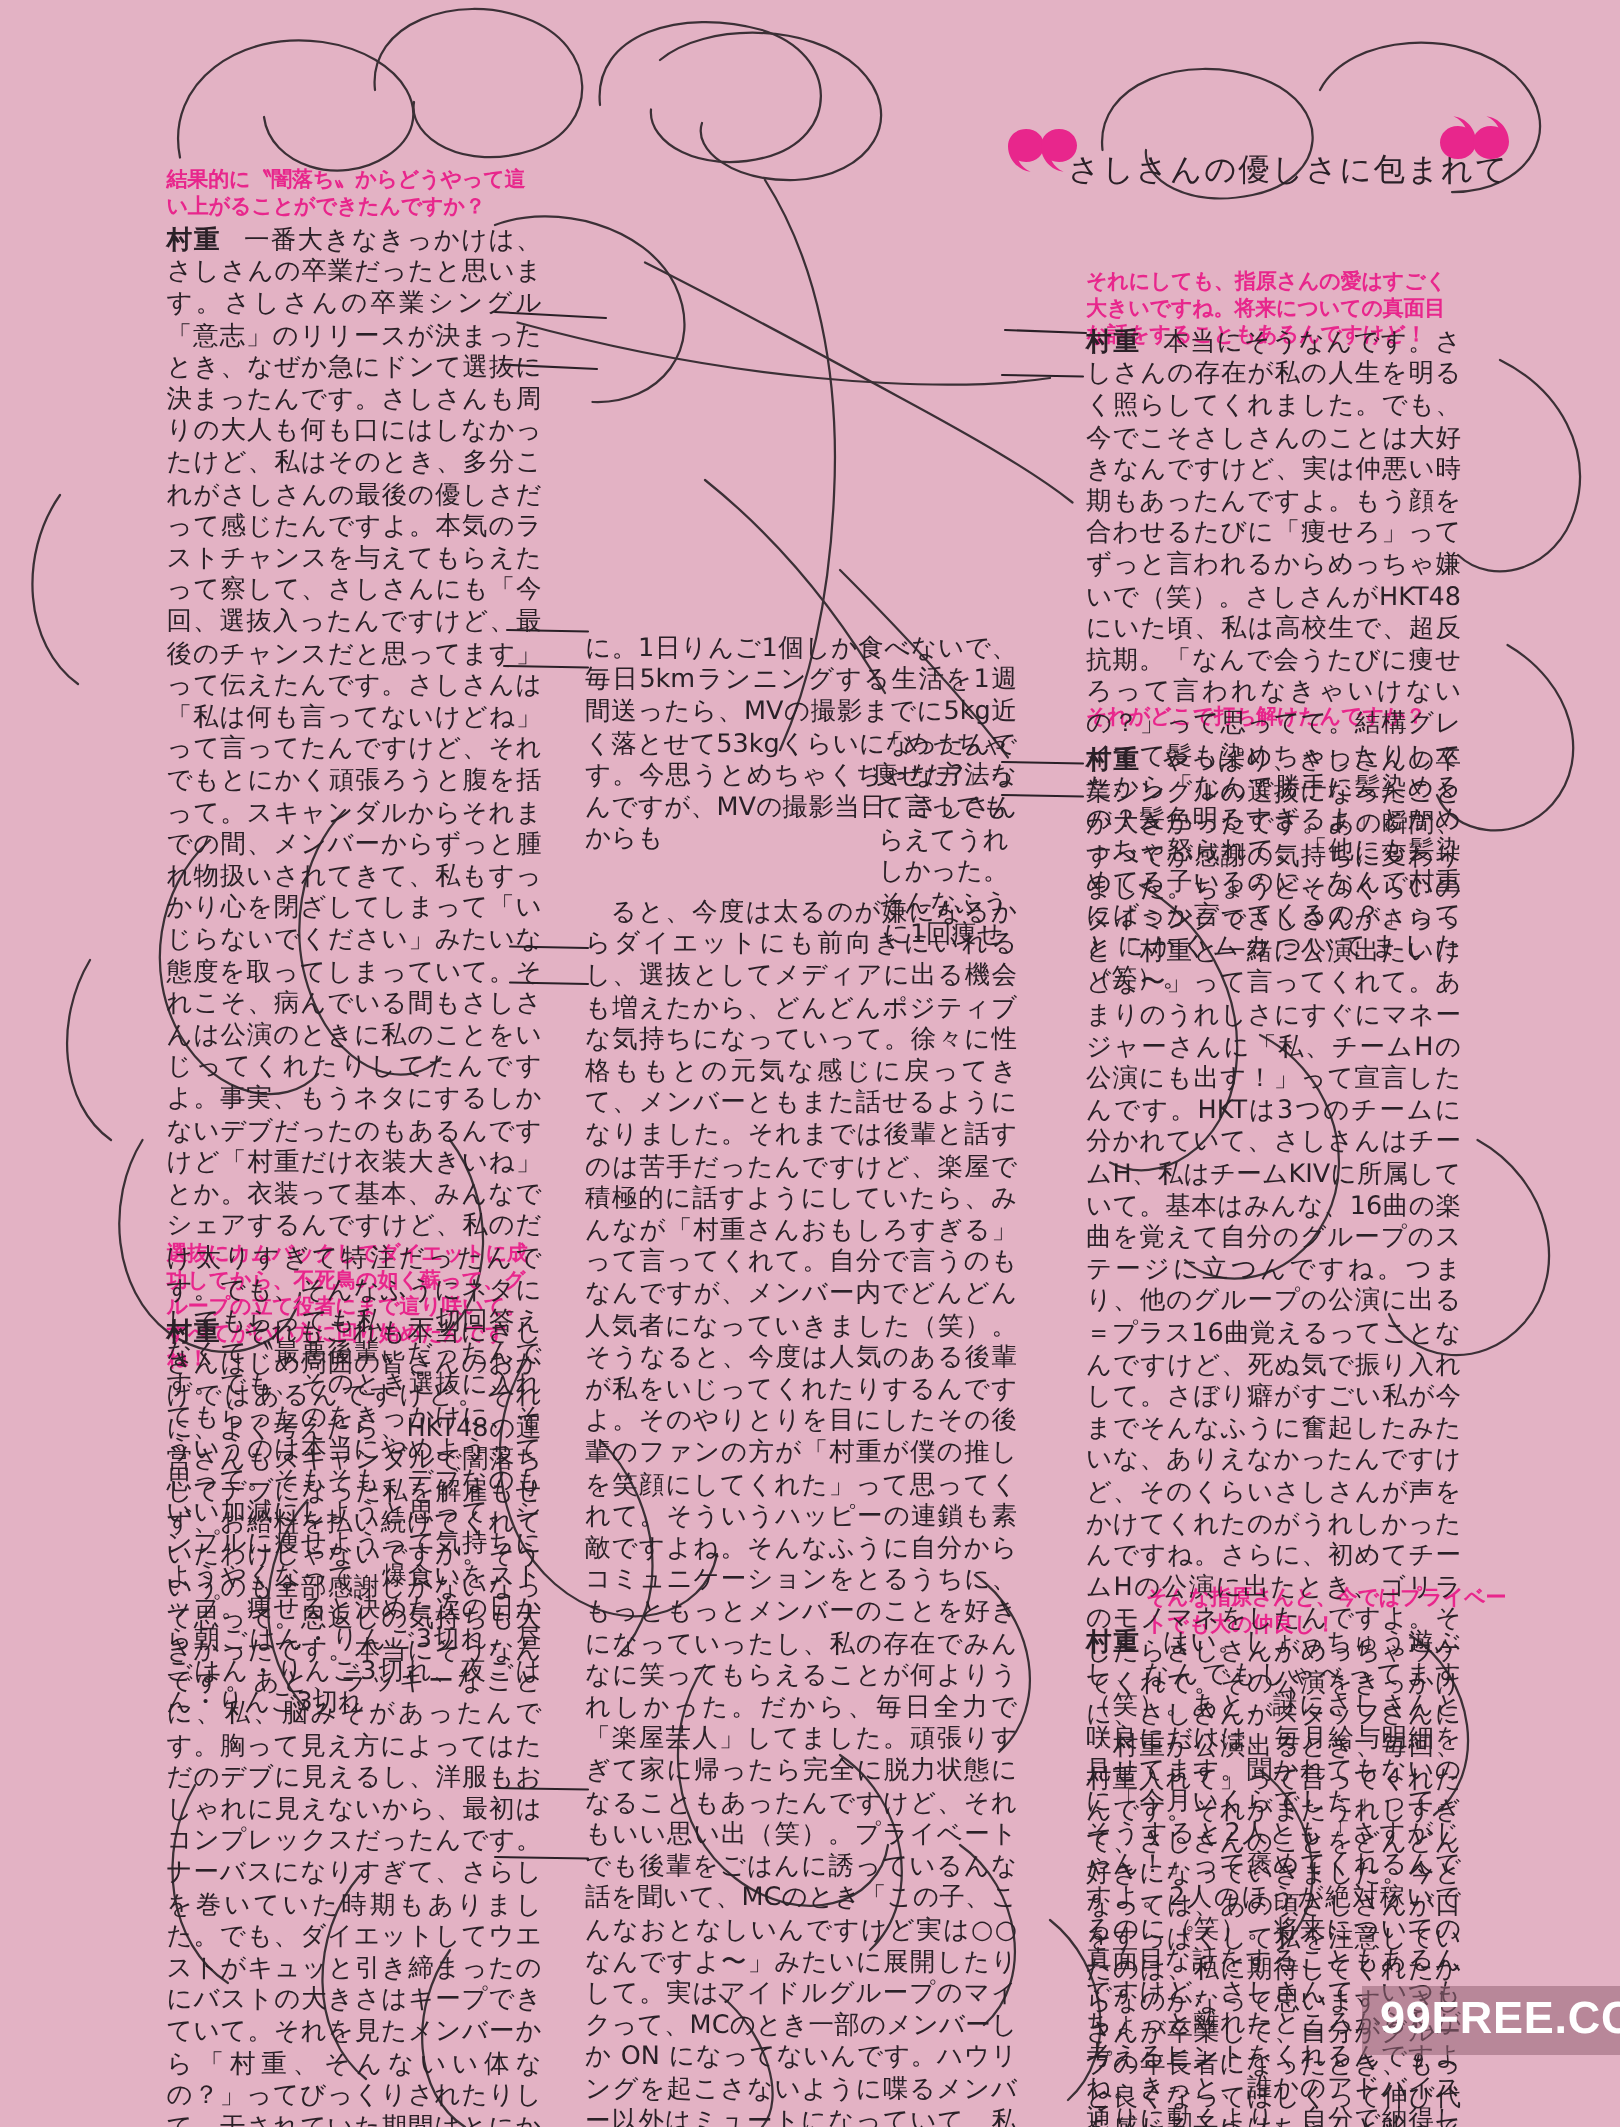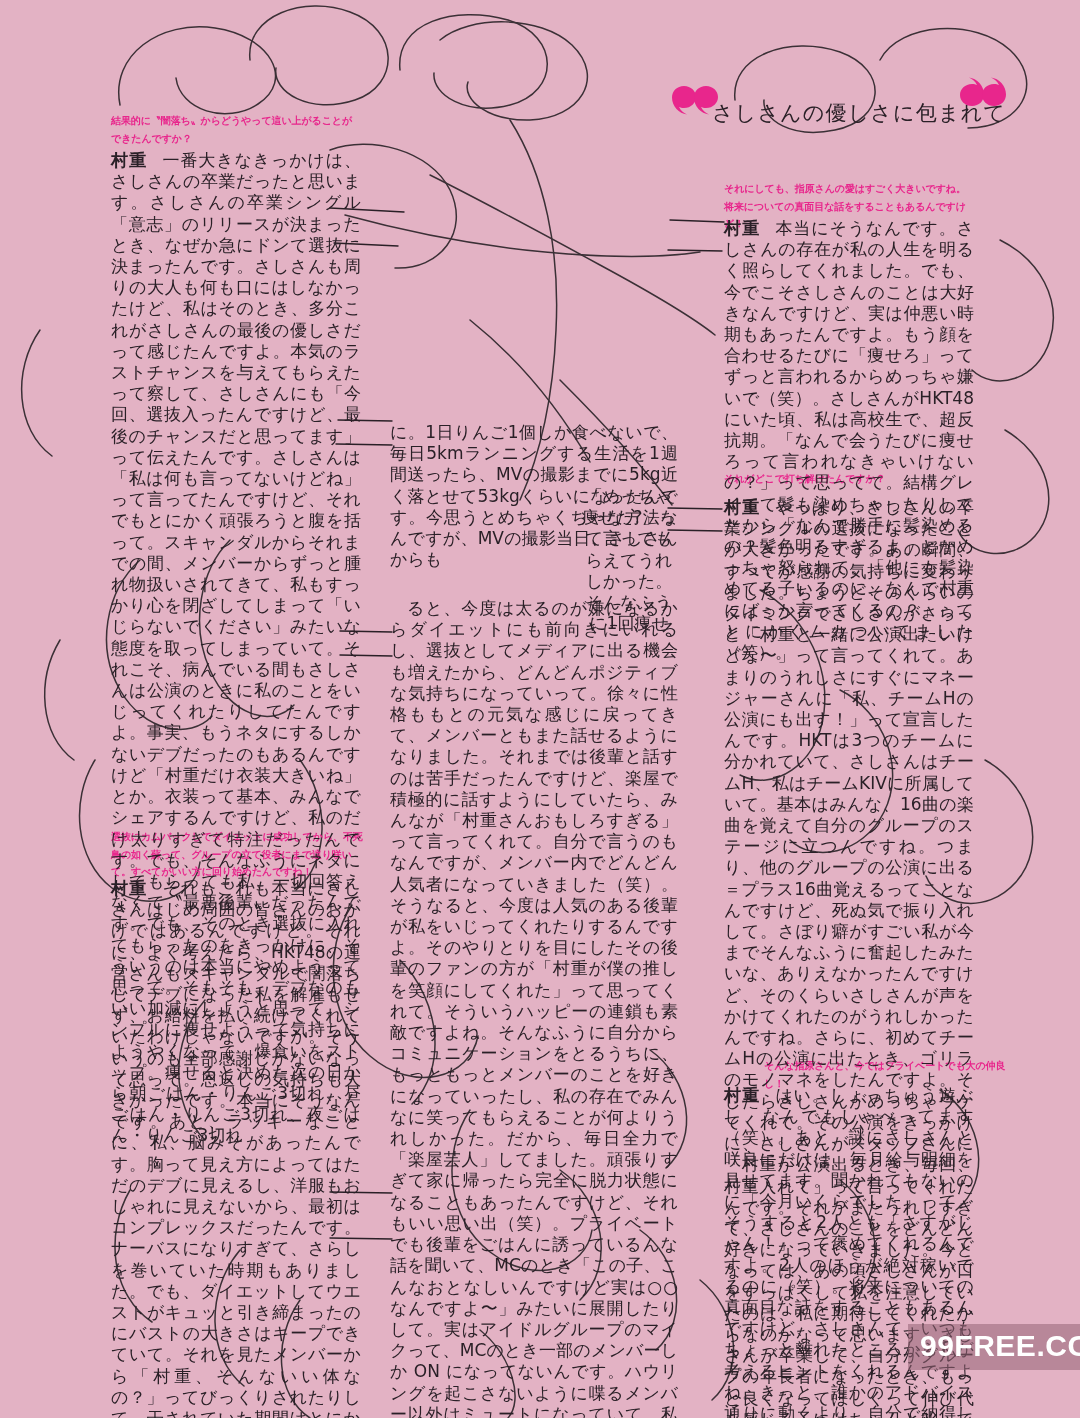--- a/index.html
+++ b/index.html
@@ -26,21 +26,21 @@
   }
   .col p { margin:0; }
   .col p.ind { text-indent:1em; }
   .spk { font-weight:bold; letter-spacing:.5px; }
   .spk-gap { display:inline-block; width:14px; }
 
   .qhead {
     position:absolute;
     color:#e8268c;
     font-weight:bold;
-    font-size:10px;
+    font-size:14px;
     line-height:17.5px;
     letter-spacing:-0.1px;
   }
 
   .pullquote { position:absolute; }
   .pullquote .pqline {
     color:#2a2027;
     font-size:21px;
     line-height:35px;
     letter-spacing:1.2px;

